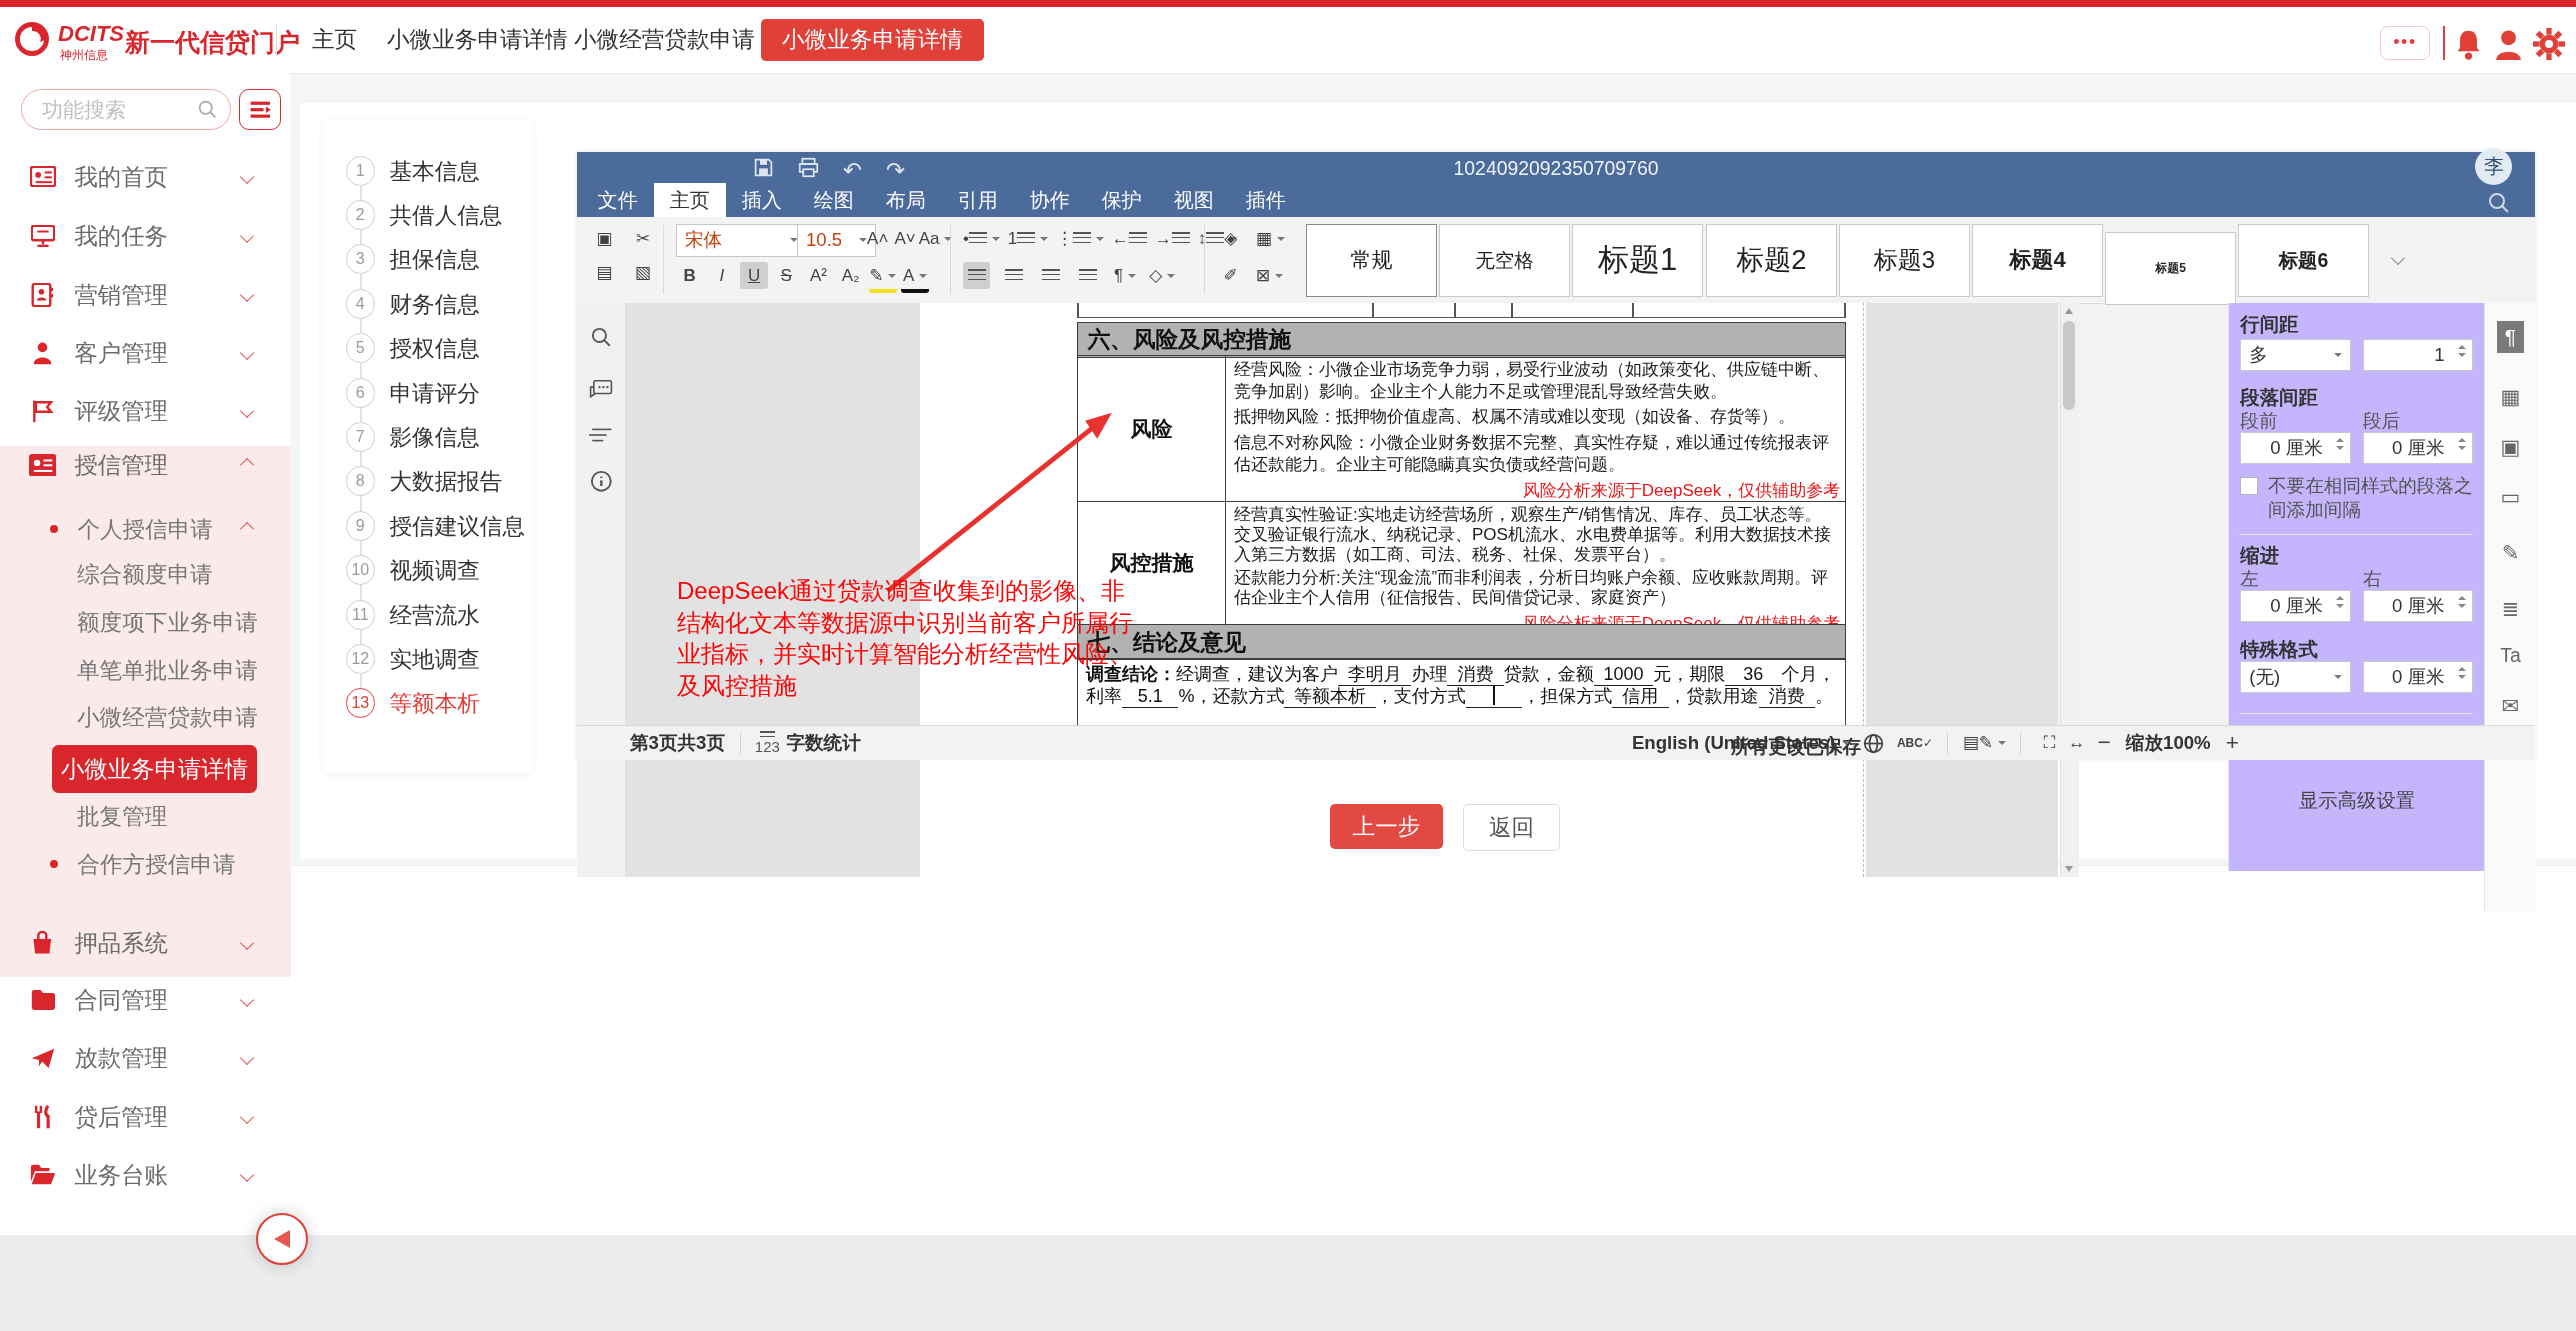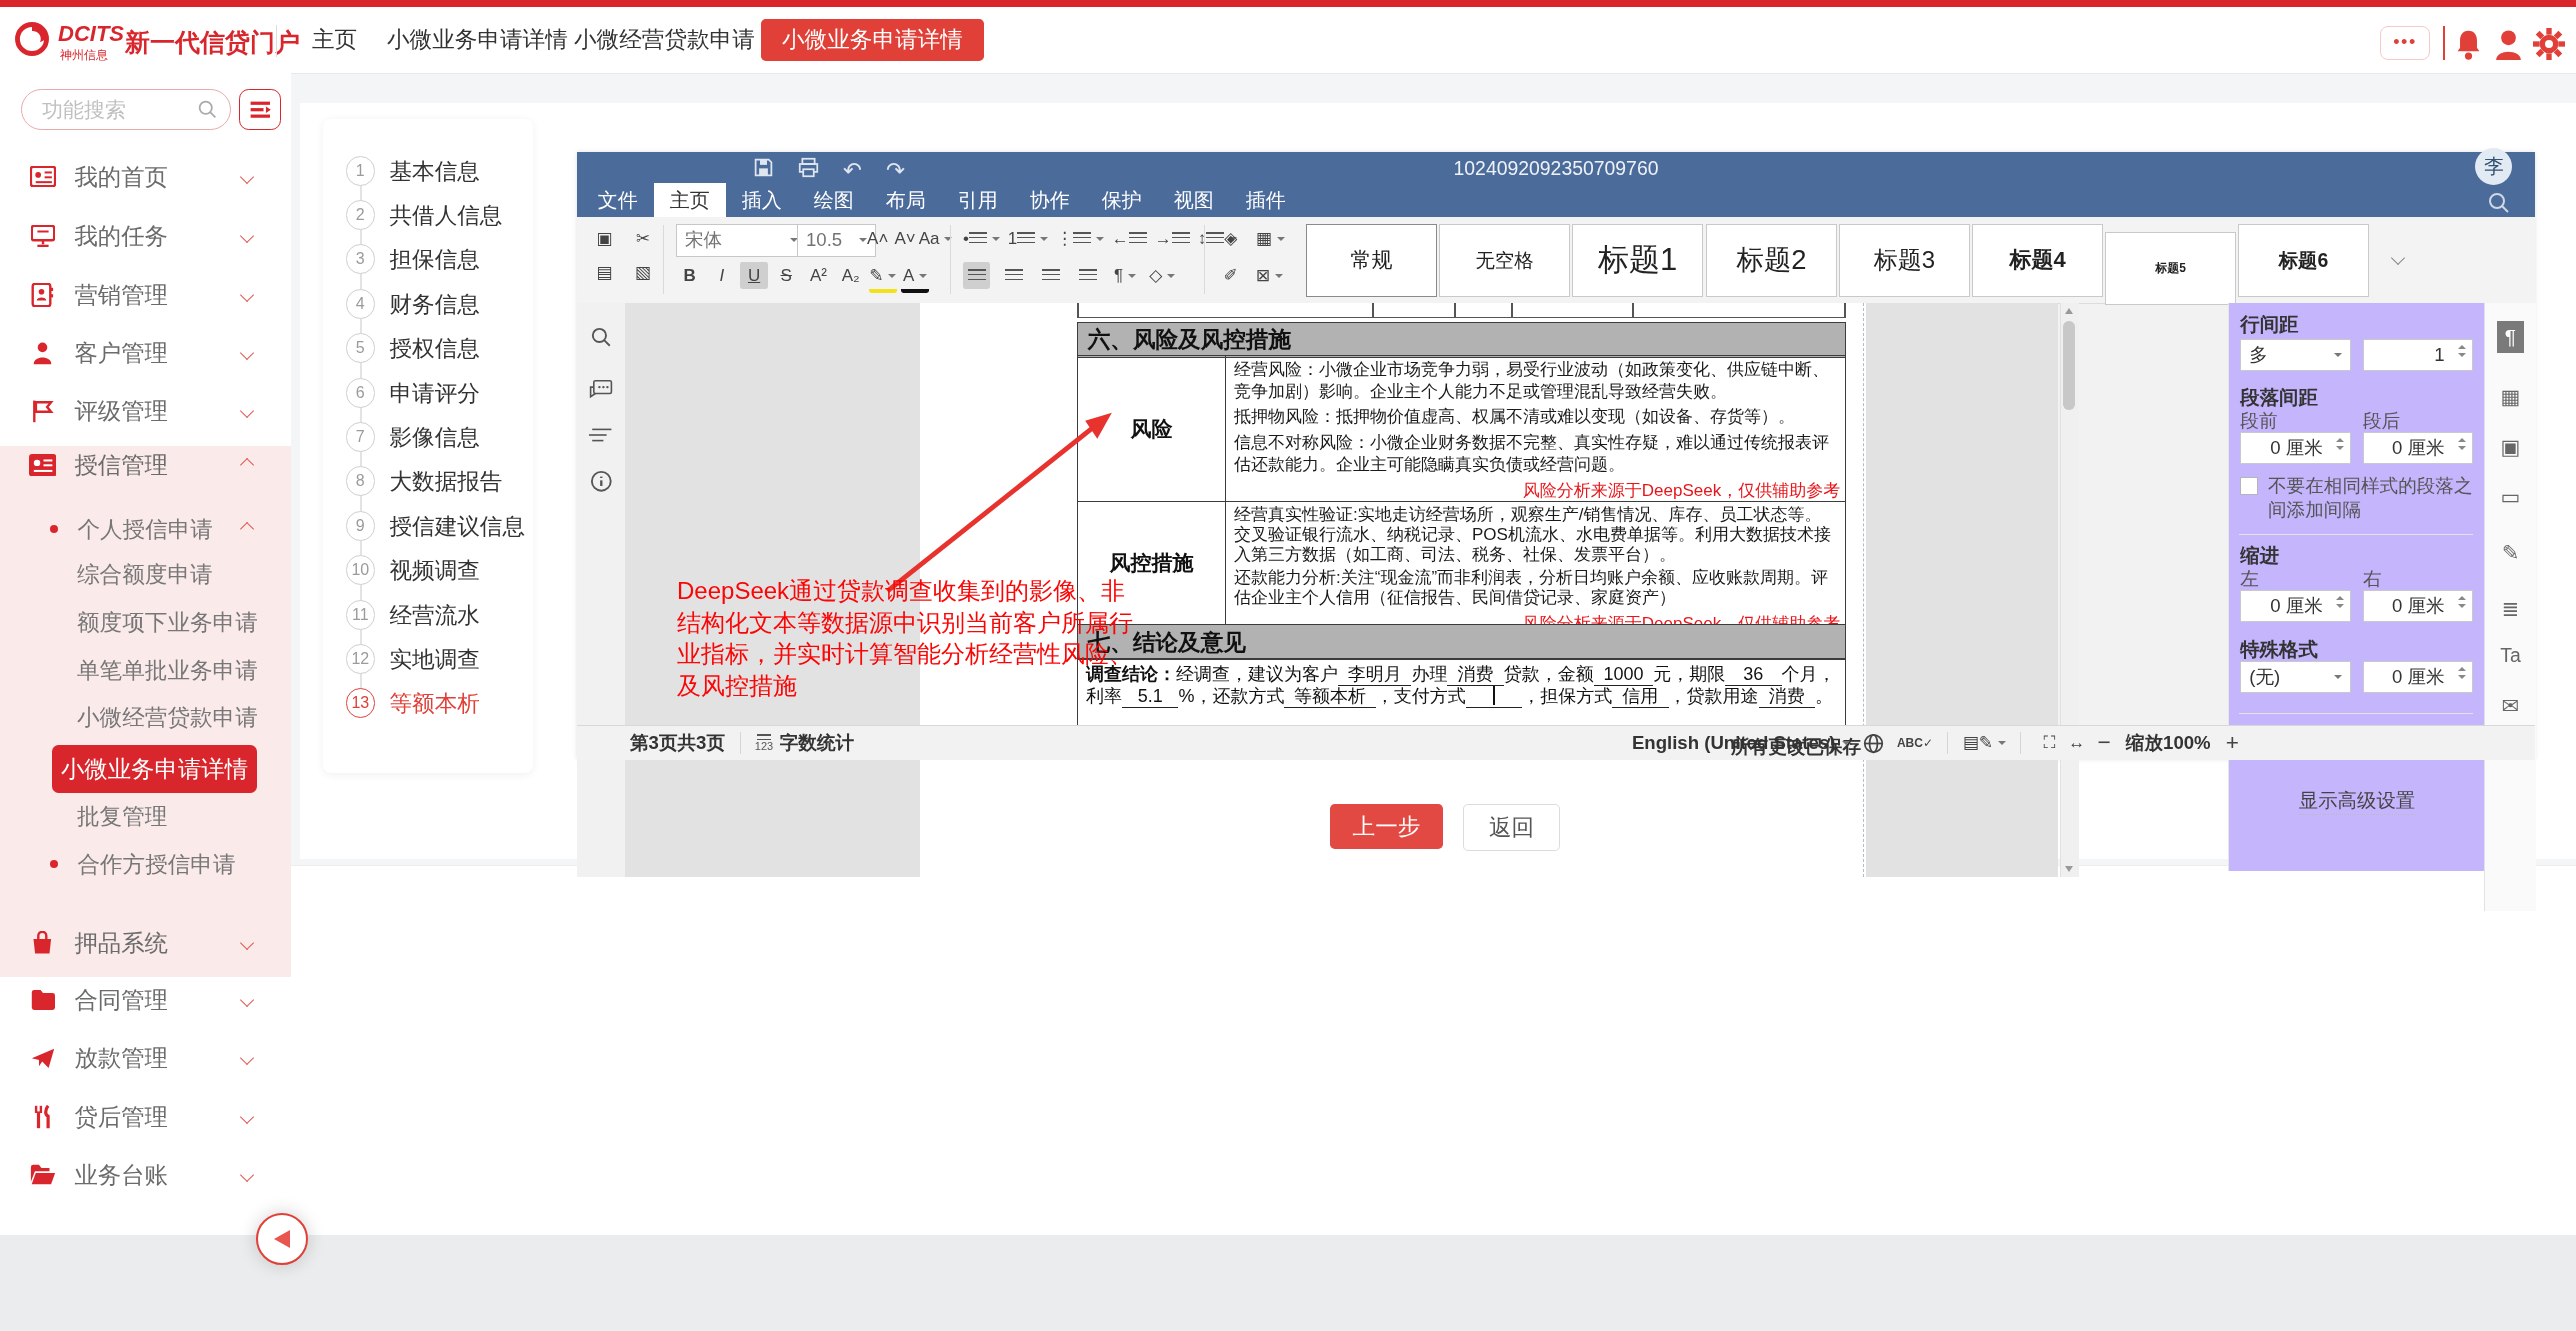--- a/index.html
+++ b/index.html
@@ -50,21 +50,21 @@
   .etab.active{background:#fff;color:#333;}
   .qic{color:#dfe6ef;font-size:22.6px;margin-right:24px;cursor:pointer;}
   #docid{position:absolute;left:0;top:4.8px;width:1958px;text-align:center;color:#eef2f7;font-size:19.4px;}
   #eavatar{position:absolute;right:22.6px;top:-4px;width:37px;height:37px;border-radius:50%;background:#e2eaf4;color:#33506f;font-size:20px;display:flex;align-items:center;justify-content:center;}
   
   #ribbon{left:0;top:65px;width:1958px;height:86px;background:#f3f3f4;border-bottom:0.8px solid #dcdcdc;}
   .rsep{position:absolute;top:8px;width:0.8px;height:69px;background:#dadada;}
   .rbtn{display:inline-flex;align-items:center;justify-content:center;min-width:27.4px;height:27.4px;color:#444;font-size:17px;cursor:pointer;border-radius:2.4px;}
   .rbtn.on{background:#cfcfcf;}
   .caret{display:inline-block;width:0;height:0;border-left:4px solid transparent;border-right:4px solid transparent;border-top:4.8px solid #777;margin-left:4.8px;}
-  .rsel{background:#fff;border:0.8px solid #c7c7c7;height:31px;display:flex;align-items:center;justify-content:space-between;padding:0 8px;font-size:18.6px;color:#737373;cursor:pointer;}
+  .rsel{background:#fff;border:0.8px solid #c7c7c7;height:31px;display:flex;align-items:center;justify-content:space-between;padding:0 8px;font-size:18.6px;color:#c2410c;cursor:pointer;}
   .lines{display:inline-block;width:18px;height:13px;background:repeating-linear-gradient(to bottom,#555 0 1.6px,transparent 1.6px 4.8px);}
   .stybox{position:absolute;top:6.5px;height:71px;background:#fff;border:0.8px solid #c9c9c9;display:flex;align-items:center;justify-content:center;color:#222;cursor:pointer;}
   .stybox.sel{border:1.6px solid #8a8a8a;}
   
   #lstrip{left:0;top:151px;width:48px;height:574px;background:#f1f1f2;border-right:0.8px solid #e2e2e2;display:flex;flex-direction:column;align-items:center;}
   .lsic{margin-top:0;color:#555;cursor:pointer;}
   #canvas{left:48px;top:151px;width:1433px;height:574px;background:#e2e2e3;overflow:hidden;}
   #page{position:absolute;left:295px;top:0;width:946px;height:574px;background:#fff;}
   .tline{position:absolute;background:#555;}
   .cellb{position:absolute;border:1.6px solid #3c3c3c;box-sizing:border-box;}
@@ -651,21 +651,21 @@
       <span class="isic" style="margin-top:22.6px;font-size:19.4px;">Ta</span>
       <span class="isic" style="margin-top:27.4px;">✉</span>
     </div>
 
     <div class="abs" id="estatus" style="left:0;top:573px;width:1958px;height:34px;background:#f2f2f3;border-top:0.8px solid #d8d8d8;">
       <div class="abs" style="left:53px;top:0;height:34px;display:flex;align-items:center;">
         <span class="sbt">第3页共3页</span>
         <span class="ssep"></span>
         <span style="display:flex;flex-direction:column;align-items:center;margin-right:6.5px;">
           <span class="lines" style="width:14.5px;height:6.5px;"></span>
-          <span style="font-size:11px;color:#555;">123</span>
+          <span style="font-size:15px;color:#555;">123</span>
         </span>
         <span class="sbt">字数统计</span>
       </div>
       <div class="abs sbt" style="left:1154px;top:8px;">所有更改已保存</div>
       <div class="abs" style="right:289px;top:0;height:34px;display:flex;align-items:center;">
         <span class="sbt">English (United States)</span>
           <span class="caret" style="margin-left:6.5px;"></span>
         <svg style="margin-left:13px;" width="21" height="21" viewBox="0 0 24 24">
             <circle cx="12" cy="12" r="10" fill="none" stroke="#444" stroke-width="2"></circle>
             <ellipse cx="12" cy="12" rx="4.5" ry="10" fill="none" stroke="#444" stroke-width="2"></ellipse>

